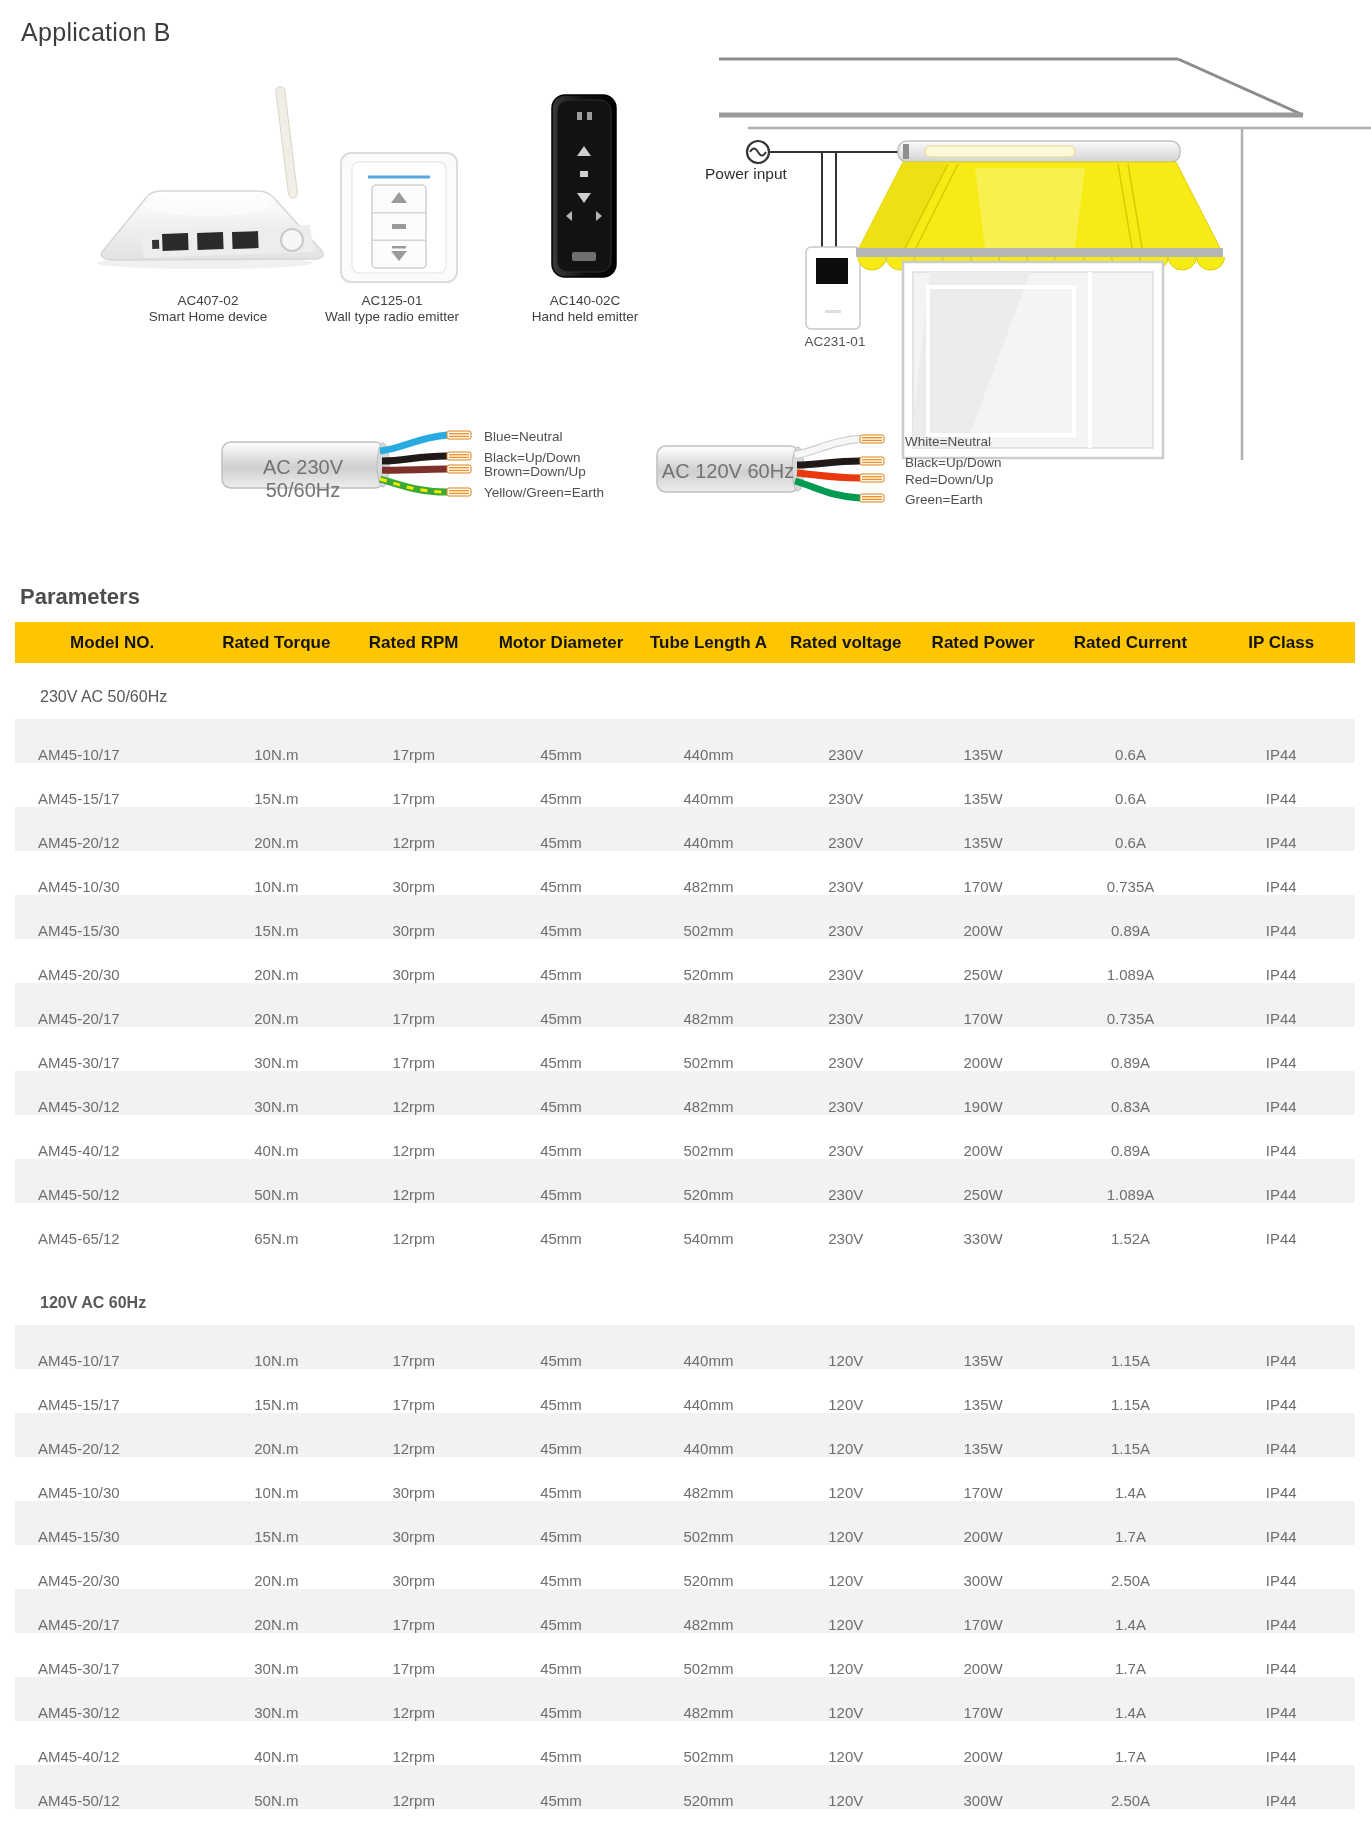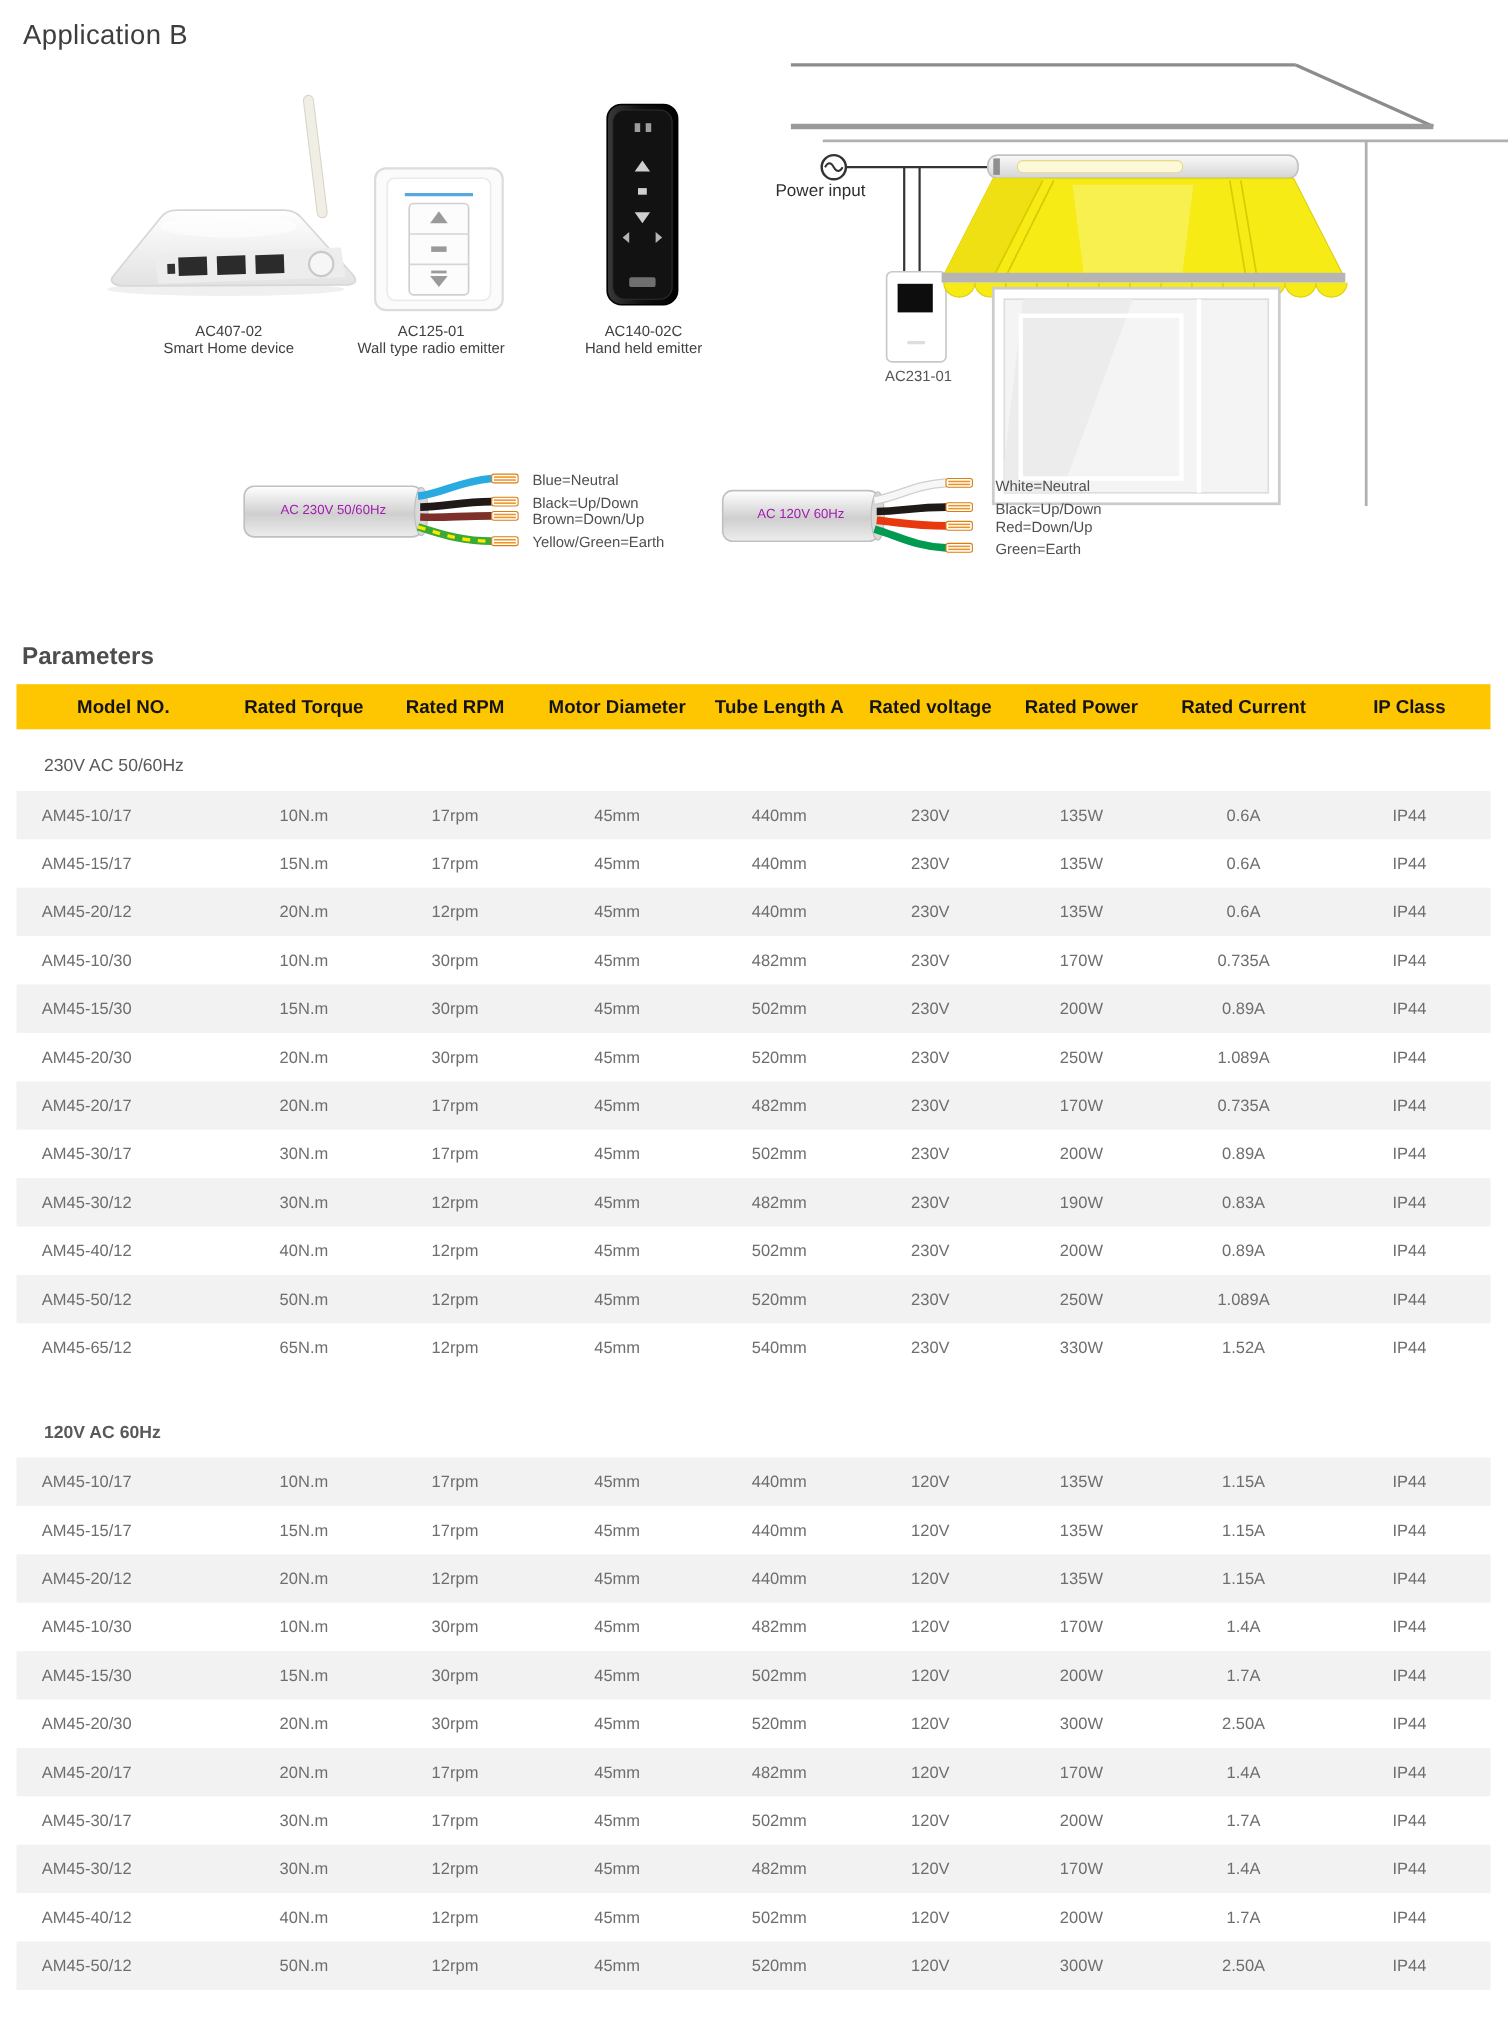--- a/index.html
+++ b/index.html
@@ -3,32 +3,32 @@
 <meta charset="utf-8">
 <style>
   html,body{margin:0;padding:0;background:#fff;}
   #page{position:relative;width:1371px;height:1842px;background:#fff;overflow:hidden;
         font-family:"Liberation Sans","DejaVu Sans",sans-serif;}
   .abs{position:absolute;}
   #app-title{left:21px;top:18px;font-size:25px;color:#3d3d3d;letter-spacing:.3px;}
   .caption{font-size:13.5px;color:#404040;text-align:center;line-height:15.5px;}
   #power-label{left:705px;top:165px;font-size:15.5px;color:#2e2e2e;}
   #controller-label{left:795px;top:334px;width:80px;text-align:center;font-size:13.5px;color:#555;}
-  .cable-label{font-size:12px;color:#a21caf;text-align:center;z-index:3;}
+  .cable-label{font-size:20px;color:#737373;text-align:center;z-index:3;}
   .legend{z-index:3;}
   .legend div{position:absolute;left:0;font-size:13.5px;color:#4f4f4f;white-space:nowrap;}
   #params-title{left:20px;top:584px;font-size:22px;font-weight:bold;color:#4d4d4d;}
   
   #param-table{left:15px;top:622px;width:1340px;}
   .thead{display:flex;height:41px;align-items:center;background:var(--yellow,#FEC600);
          font-weight:700;font-size:17px;color:#141414;}
   .thead .tcell{text-align:center;}
   .section-title{padding:25px 0 13px 25px;font-size:16px;color:#595959;}
   .section-title.later{padding-top:47px;font-weight:bold;}
-  .trow{display:flex;height:44px;align-items:center;font-size:15px;color:#6e6e6e;}
+  .trow{display:flex;height:44px;align-items:flex-end;font-size:15px;color:#6e6e6e;}
   .trow.alt{background:var(--rowalt,#F2F2F2);}
   .tcell{box-sizing:border-box;text-align:center;}
   .tcell:nth-child(1){width:14.5%;}
   .tcell:nth-child(2){width:10%;}
   .tcell:nth-child(3){width:10.5%;}
   .tcell:nth-child(4){width:11.5%;}
   .tcell:nth-child(5){width:10.5%;}
   .tcell:nth-child(6){width:10%;}
   .tcell:nth-child(7){width:10.5%;}
   .tcell:nth-child(8){width:11.5%;}

